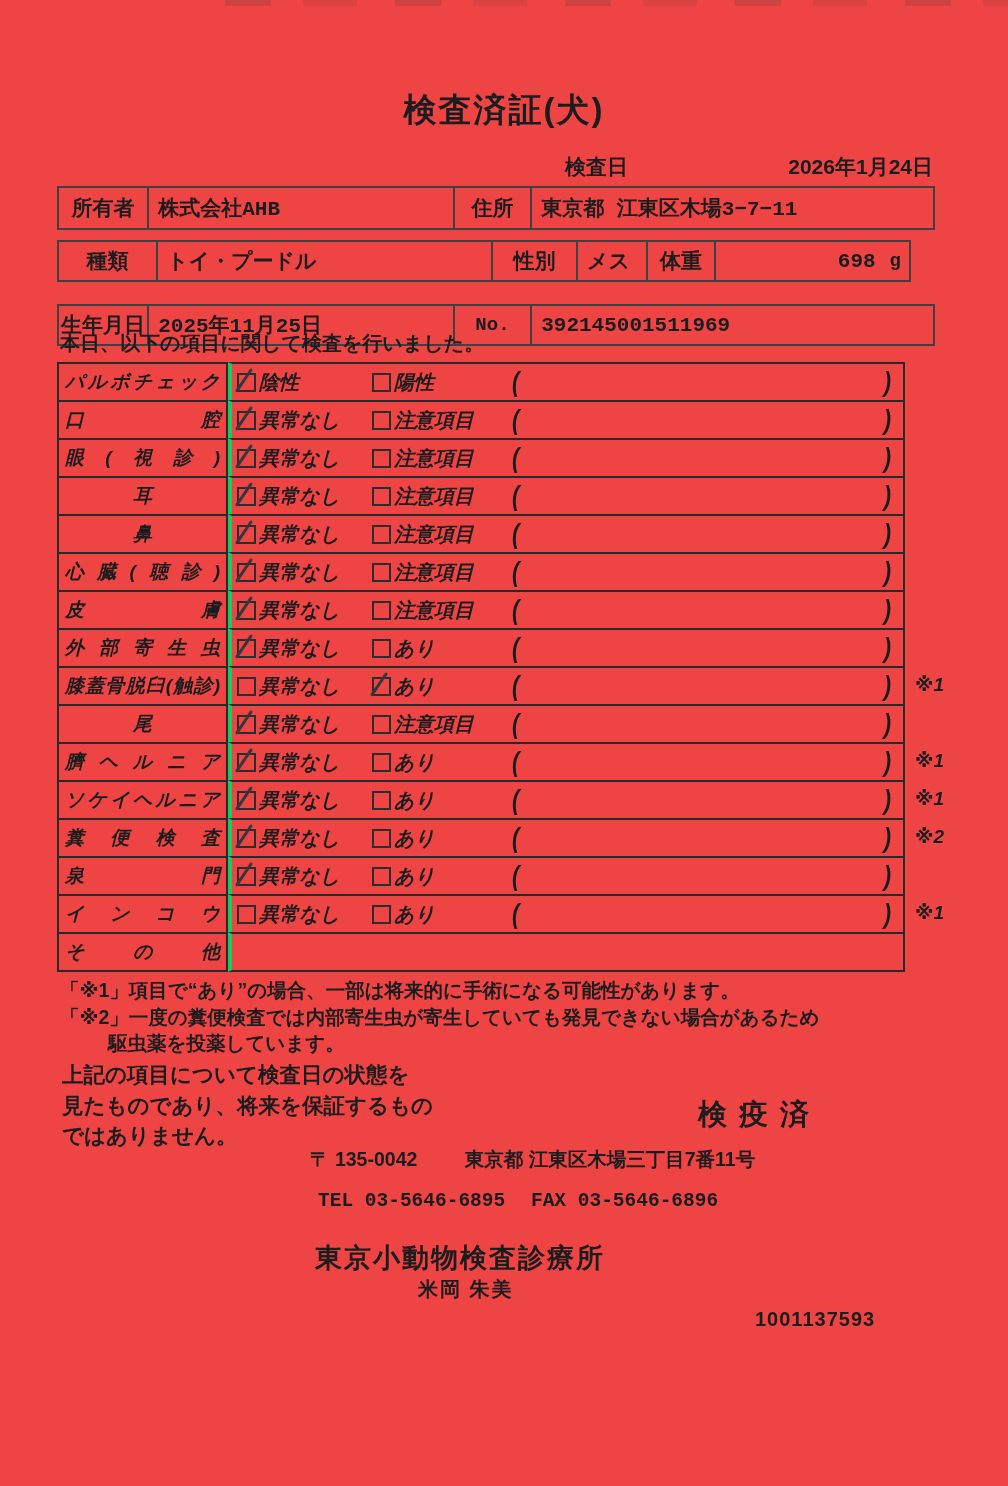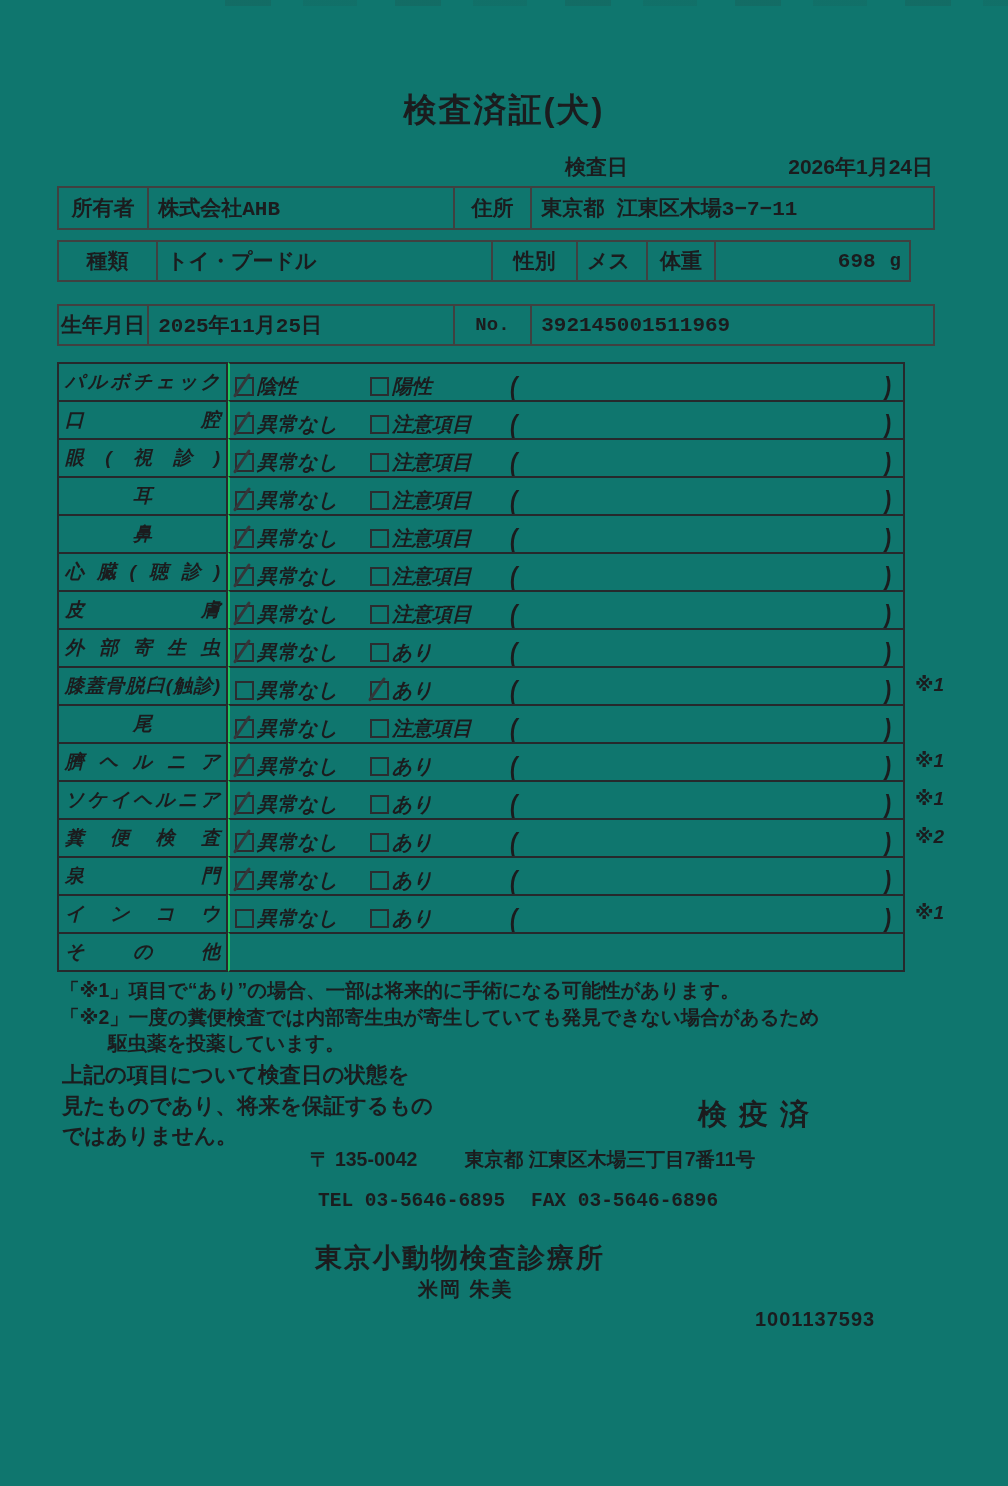--- a/index.html
+++ b/index.html
@@ -5,21 +5,21 @@
   html,body { margin:0; padding:0; }
   body {
     width:1008px; height:1486px;
     background:#ffffff;
     font-family:"Liberation Sans","DejaVu Sans",sans-serif;
     color:#1b1c1e;
     -webkit-font-smoothing:antialiased;
   }
   .page {
     position:relative; width:1008px; height:1486px;
-    background:#0f766e; overflow:hidden;
+    background:#ef4444; overflow:hidden;
   }
   
   .scan-marks {
     position:absolute; top:0; left:225px; right:0; height:6px;
     background:repeating-linear-gradient(90deg,
       rgba(38,58,54,.30) 0 46px, rgba(38,58,54,0) 46px 78px,
       rgba(38,58,54,.18) 78px 132px, rgba(38,58,54,0) 132px 170px);
     opacity:.55;
   }
   .doc-title {
@@ -59,21 +59,21 @@
   .insp-row { position:relative; display:flex; height:40px;font-style:italic; }
   .insp-row + .insp-row { margin-top:-2px; }
   .icell { border:2px solid #26292c; box-sizing:border-box; display:flex; align-items:center; }
   .icell.label { width:171px; padding:0 6px; }
   .icell.label .lbl {
     display:block; width:100%; font-size:19px; font-weight:600;
     text-align:justify; text-align-last:justify; text-justify:inter-character;
     white-space:nowrap;
   }
   .icell.label .lbl.center { text-align:center; text-align-last:center; }
-  .icell.content { width:677px; border-left:2px solid #22c55e; padding-left:5px;align-items:flex-end; }
+  .icell.content { width:677px; border-left:4px solid #22c55e; padding-left:5px; }
   .opt { display:inline-flex; align-items:center; font-size:20px; font-weight:600; }
   .opt.o1 { width:135px; }
   .opt.o2 { width:140px; }
   .cb {
     position:relative; display:inline-block; width:15px; height:15px;
     border:2px solid #2a2d30; margin-right:3px; flex:none;
   }
   .cb.checked::after {
     content:""; position:absolute; left:-2px; bottom:-3px;
     width:28px; height:2.5px; background:#33373a; border-radius:2px;
@@ -134,20 +134,21 @@
       </div>
     </div>
     <div class="info-row">
       <div class="c hd w-lab1">生年月日</div>
       <div class="c val w-val1">2025年11月25日</div>
       <div class="c hd w-lab2 no-label">No.</div>
       <div class="c val w-val2">392145001511969</div>
     </div>
   </div>
 
+  <div class="statement">本日、以下の項目に関して検査を行いました。</div>
 
   <div class="insp-table" id="insp-table">
     <div class="insp-row">
       <div class="icell label">
         <span class="lbl">パルボチェック</span>
       </div>
       <div class="icell content">
         <span class="opt o1">
           <span class="cb checked"></span>
           <span class="opt-text">陰性</span>

